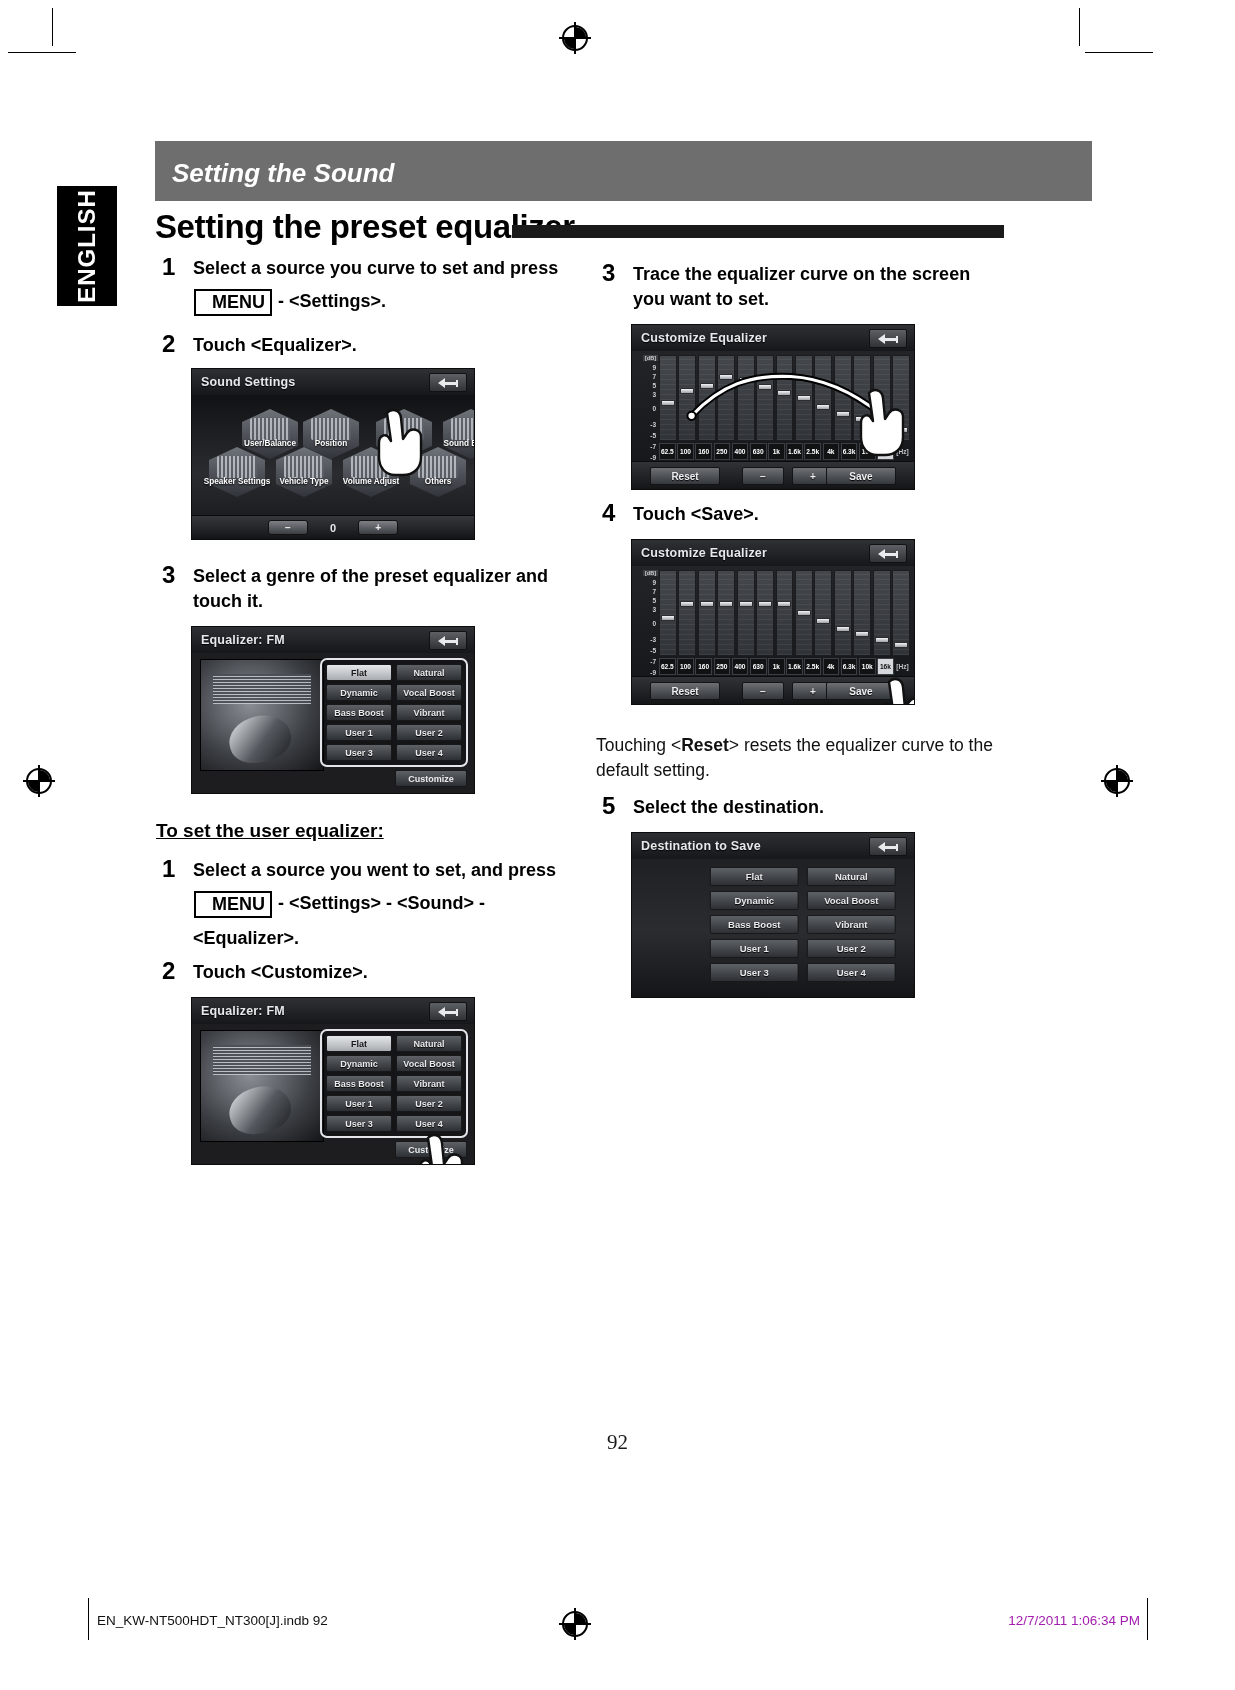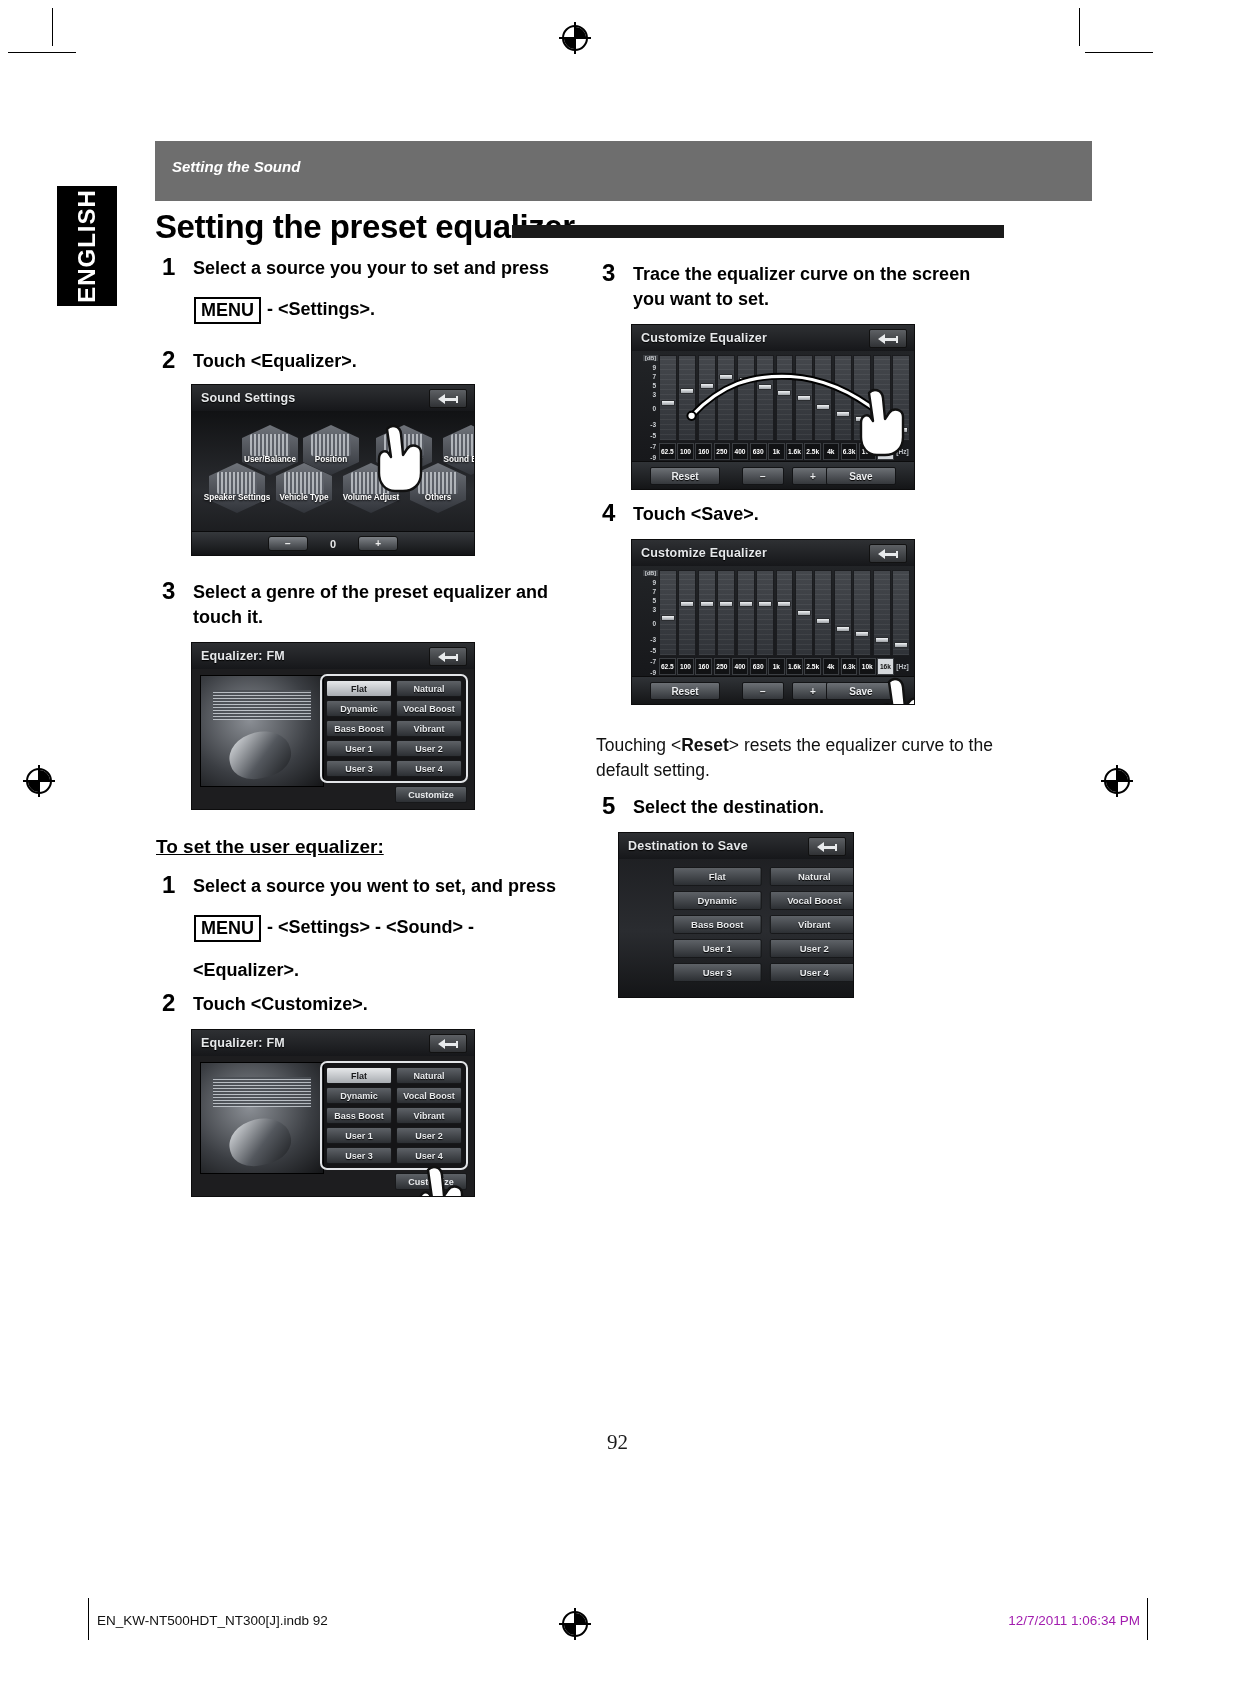--- a/index.html
+++ b/index.html
@@ -40,21 +40,21 @@
   
   .sec-head {
     position:absolute;
     left:155px; top:141px;
     width:937px; height:60px;
     background:#6e6e6e;
     color:#fff;
   }
   .sec-head .t {
     position:absolute; left:17px; top:17px;
-    font-size:15px; font-weight:bold; font-style:italic;
+    font-size:26px; font-weight:bold; font-style:italic;
     letter-spacing:0px;
   }
 
   
   .main-title {
     position:absolute; left:155px; top:208px;
     font-size:33px; font-weight:bold; color:#000;
     letter-spacing:-0.4px;
     white-space:nowrap;
   }
@@ -81,25 +81,25 @@
     position:absolute; left:6px; top:-3px;
     font-size:24px; font-weight:bold; color:#000;
   }
   .step .txt {
     font-size:18px; line-height:25px; font-weight:bold; color:#000;
   }
 
   .keycap {
     display:inline-block;
     border:2.4px solid #000;
-    padding:0px 5px 1px 5px;
+    padding:0px 5px 1px 16px;
     font-weight:bold;
     font-size:18px;
     line-height:22px;
-    margin:16px 1px;
+    margin:8px 1px;
     vertical-align:-1px;
   }
 
   .subhead {
     font-size:19px; font-weight:bold; color:#000;
     text-decoration:underline;
     margin:26px 0 13px 0;
   }
 
   .note { font-size:17.5px; line-height:25px; color:#111; margin:12px 0 10px 0; }
@@ -379,21 +379,21 @@
 
 <div class="main-title">Setting the preset equalizer</div>
 <div class="title-rule"></div>
 
 <div class="col-l">
 
 
   <div class="step">
     <div class="num">1</div>
     <div class="txt">
-      <span>Select a source you your to set and press</span>
+      <span>Select a source you curve to set and press</span>
       <span class="keycap">MENU</span>
       <span>- &lt;Settings&gt;.</span>
     </div>
   </div>
 
   <div class="step">
     <div class="num">2</div>
     <div class="txt">Touch &lt;Equalizer&gt;.</div>
   </div>
 
@@ -737,21 +737,21 @@
 
   <p class="note" style="margin-top:28px;">
     <span>Touching &lt;</span><b>Reset</b><span>&gt; resets the equalizer curve to the default setting.</span>
   </p>
 
   <div class="step" style="margin-top:12px;">
     <div class="num">5</div>
     <div class="txt">Select the destination.</div>
   </div>
 
-  <div class="screen" style="margin:12px 0 0 22px;width:236px;height:166px;background:linear-gradient(#1b1c1f,#2a2c30 60%,#141517);">
+  <div class="screen" style="margin:12px 0 0 35px;width:284px;height:166px;background:linear-gradient(#1b1c1f,#2a2c30 60%,#141517);">
     <div class="scr-topbar"></div>
     <div class="scr-title">Destination to Save</div>
     <div class="back-btn">
       <svg width="24" height="12" viewBox="0 0 24 12">
           <path d="M9 1 L2 6 L9 11 L9 8 L20 8 L20 10 L22 10 L22 3 L20 3 L20 5 L9 5 Z" fill="#e8eaec"></path>
         </svg>
     </div>
     <div class="dest-grid">
       <div class="pbtn">Flat</div>
       <div class="pbtn">Natural</div>

